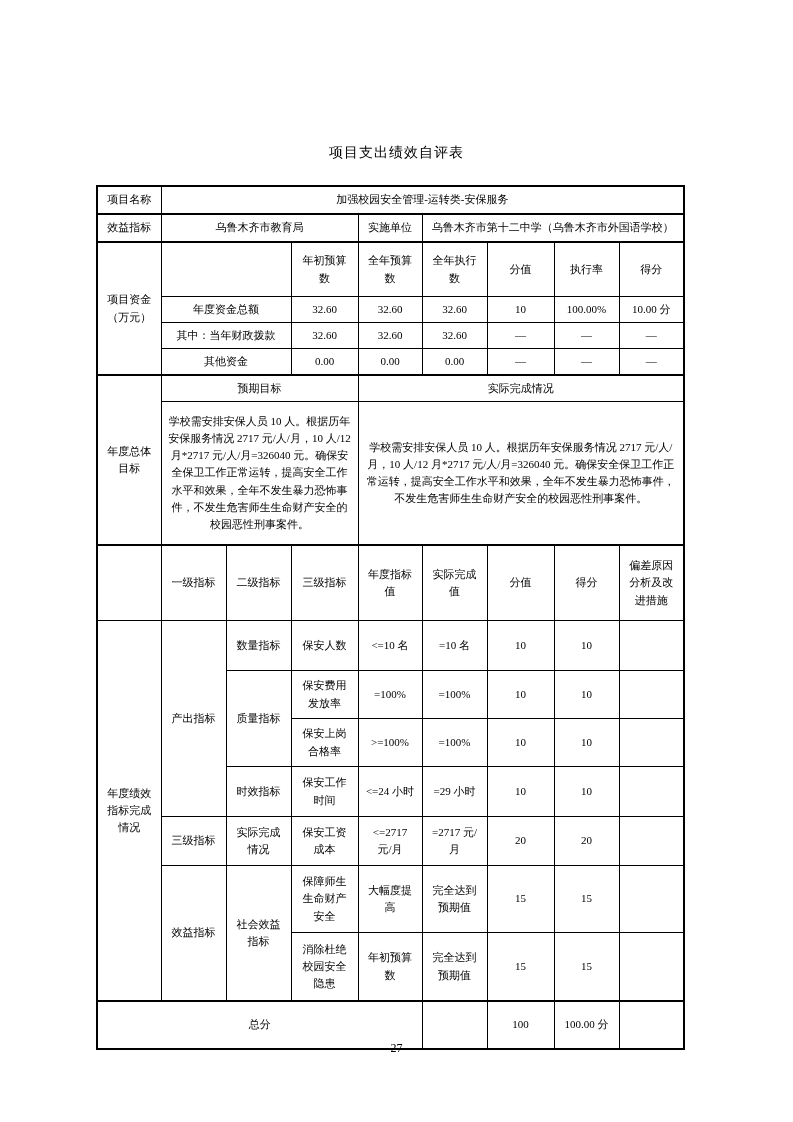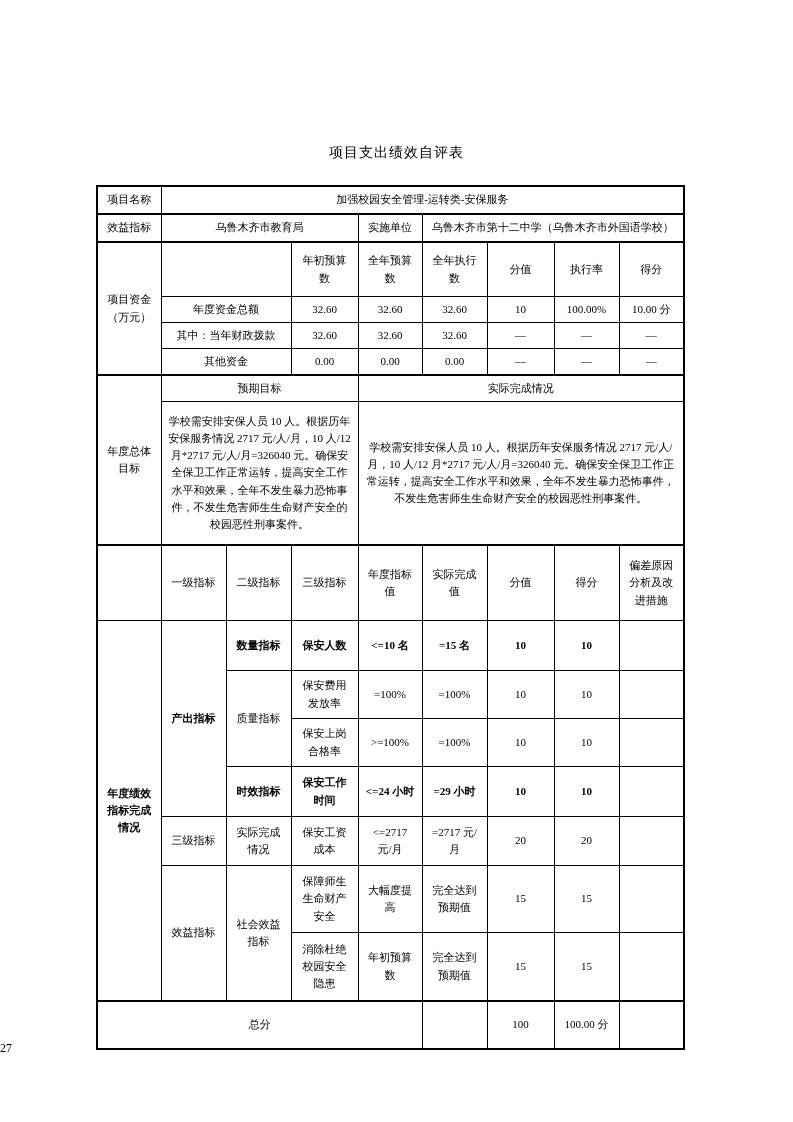--- a/index.html
+++ b/index.html
@@ -32,38 +32,38 @@
     text-align:center;
     vertical-align:middle;
     padding:2px 6px;
     line-height:1.55;
     word-break:break-all;
     overflow:hidden;
   }
   tr.sep > td{border-top-width:2px;}
   .h22 td{height:22px;margin-top:48px;} .h49 td{height:49px;} .h21 td{height:21px;}
   .h138 td{height:138px;} .h70 td{height:70px;}
-  .h45 td{height:45px;font-weight:bold;} .h43 td{height:43px;} .h44 td{height:44px;}
+  .h45 td{height:45px;} .h43 td{height:43px;} .h44 td{height:44px;}
   .h62 td{height:62px;} .h63 td{height:63px;} .h42 td{height:42px;}
   td.goal-text{
     text-align:justify;
     vertical-align:middle;
     padding:4px 5px;
     line-height:19.5px;
   }
   td.goal-text-r{
     text-align:justify;
     vertical-align:middle;
     padding:4px 7px;
     line-height:23px;
   }
   td.tight{padding:2px 2px;}
   .page-number{
     position:absolute;top:1041px;left:0;width:100%;
-    text-align:left;font-size:12px;
+    text-align:center;font-size:12px;
   }
 </style>
 </head>
 <body>
 
 <div class="page">
 
   <div class="doc-title">项目支出绩效自评表</div>
 
   <table class="main">
@@ -155,21 +155,21 @@
       <td>得分</td>
       <td>偏差原因分析及改进措施</td>
     </tr>
 
     <tr class="h45">
       <td rowspan="7">年度绩效指标完成情况</td>
       <td rowspan="4">产出指标</td>
       <td>数量指标</td>
       <td>保安人数</td>
       <td>&lt;=10 名</td>
-      <td>=15 名</td>
+      <td>=10 名</td>
       <td>10</td>
       <td>10</td>
       <td></td>
     </tr>
 
     <tr class="h43">
       <td rowspan="2">质量指标</td>
       <td>保安费用发放率</td>
       <td>=100%</td>
       <td>=100%</td>

